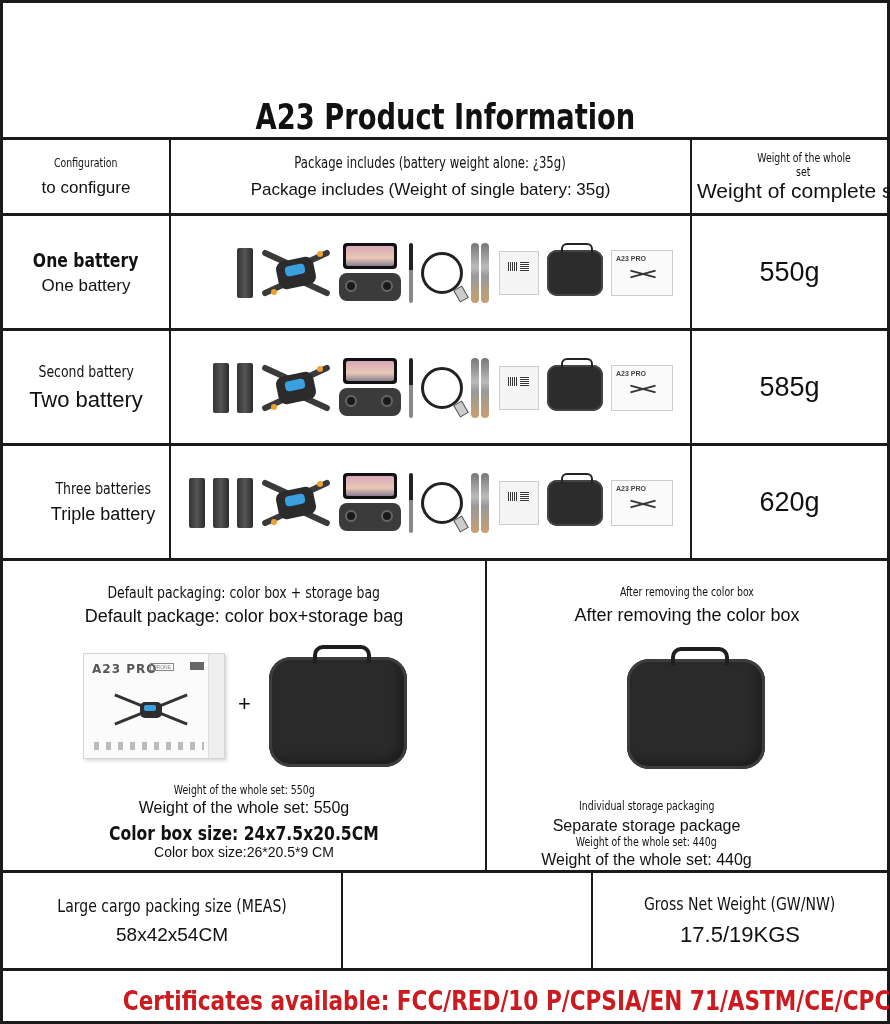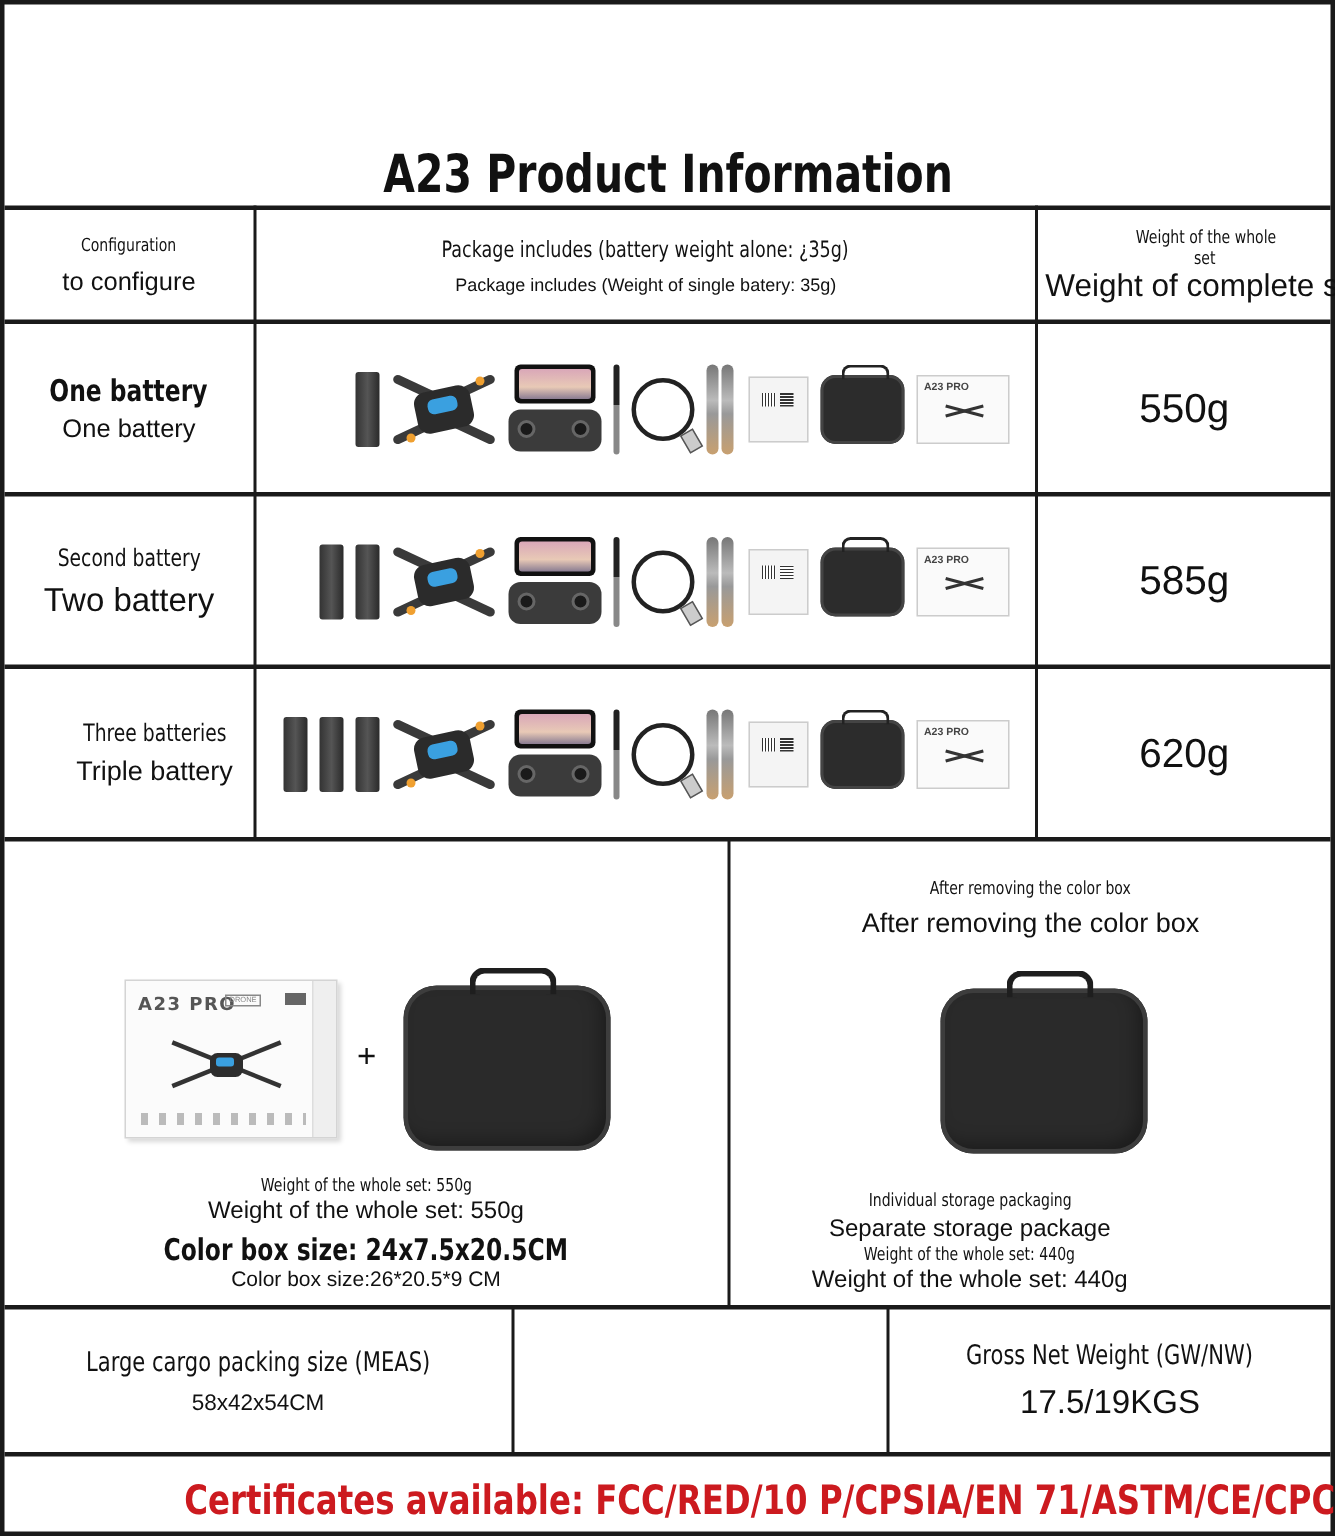--- a/index.html
+++ b/index.html
@@ -91,21 +91,21 @@
   <div class="vline" style="left:482px; top:555px; height:314px"></div>
   <div class="vline" style="left:338px; top:867px; height:100px"></div>
   <div class="vline" style="left:588px; top:867px; height:100px"></div>
 
   <div class="cell" style="left:0; top:137px; width:166px; height:73px">
     <span class="small-cond" style="font-size:12px">Configuration</span>
     <span class="reg" style="font-size:17px; margin-top:8px">to configure</span>
   </div>
   <div class="cell" style="left:168px; top:137px; width:519px; height:73px">
     <span class="small-cond" style="font-size:15px">Package includes (battery weight alone: ¿35g)</span>
-    <span class="reg" style="font-size:12px; margin-top:8px">Package includes (Weight of single batery: 35g)</span>
+    <span class="reg" style="font-size:17px; margin-top:8px">Package includes (Weight of single batery: 35g)</span>
   </div>
   <div class="cell" style="left:689px; top:137px; width:223px; height:73px">
     <span class="small-cond" style="font-size:12px">Weight of the whole</span>
     <span class="small-cond" style="font-size:12px">set</span>
     <span class="reg" style="font-size:21px">Weight of complete set</span>
   </div>
 
   <div class="cell" style="left:0; top:213px; width:166px; height:112px">
     <span class="bold-cond">One battery</span>
     <span class="reg" style="font-size:17px; margin-top:4px">One battery</span>
@@ -222,20 +222,24 @@
     <div class="bag"></div>
     <div class="box">
         <span class="logo">A23 PRO</span>
         <div class="mini"></div>
       </div>
   </div>
   <div class="cell" style="left:689px; top:443px; width:195px; height:112px">
     <span class="weight">620g</span>
   </div>
 
+  <div class="cell" style="left:0; top:580px; width:482px; height:52px; justify-content:flex-start">
+    <span class="small-cond" style="font-size:16px">Default packaging: color box + storage bag</span>
+    <span class="reg" style="margin-top:4px">Default package: color box+storage bag</span>
+  </div>
   <div class="bigbox" style="left:80px; top:650px">
     <span class="logo">A23 PRO</span>
     <span class="tag">DRONE</span>
     <div class="k"></div>
     <div class="sideband"></div>
     <div class="dr">
         <div class="a1"></div>
         <div class="a2"></div>
         <div class="c"></div>
       </div>
@@ -249,30 +253,30 @@
     <span class="reg" style="font-size:16px; margin-top:2px">Weight of the whole set: 550g</span>
     <span class="bold-cond" style="margin-top:4px">Color box size: 24x7.5x20.5CM</span>
     <span class="reg" style="font-size:14px; line-height:14px">Color box size:26*20.5*9 CM</span>
   </div>
 
   <div class="cell" style="left:484px; top:582px; width:400px; height:50px; justify-content:flex-start">
     <span class="small-cond" style="font-size:12px">After removing the color box</span>
     <span class="reg" style="margin-top:6px">After removing the color box</span>
   </div>
   <div class="bigbag" style="left:624px; top:656px; width:138px; height:110px"></div>
-  <div class="cell" style="left:484px; top:784px; width:319px; height:82px; justify-content:center">
+  <div class="cell" style="left:484px; top:784px; width:319px; height:82px; justify-content:flex-end">
     <span class="small-cond" style="font-size:12px">Individual storage packaging</span>
     <span class="reg" style="font-size:16px; margin-top:4px">Separate storage package</span>
     <span class="small-cond" style="font-size:12px">Weight of the whole set: 440g</span>
     <span class="reg" style="font-size:16px; margin-top:2px">Weight of the whole set: 440g</span>
   </div>
 
   <div class="cell" style="left:0; top:870px; width:338px; height:95px">
     <span class="small-cond" style="font-size:18px">Large cargo packing size (MEAS)</span>
-    <span class="reg" style="font-size:15px; margin-top:8px">58x42x54CM</span>
+    <span class="reg" style="font-size:19px; margin-top:8px">58x42x54CM</span>
   </div>
   <div class="cell" style="left:590px; top:870px; width:294px; height:95px">
     <span class="small-cond" style="font-size:18px">Gross Net Weight (GW/NW)</span>
     <span class="reg" style="font-size:22px; margin-top:8px">17.5/19KGS</span>
   </div>
 
   <div class="cert">
     <span>Certificates available: FCC/RED/10 P/CPSIA/EN 71/ASTM/CE/CPC/BS EN 71/UKCA</span>
   </div>
 </div>

